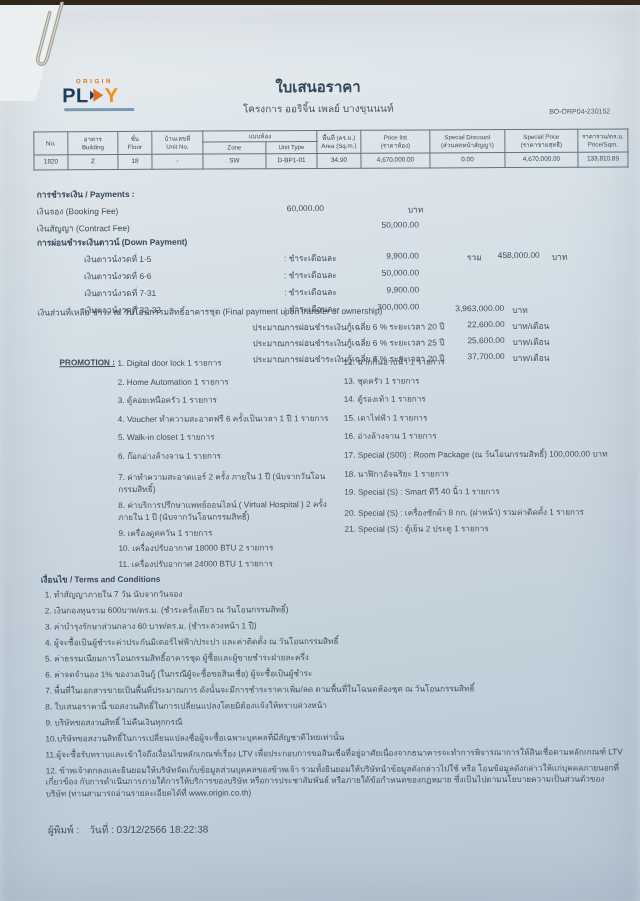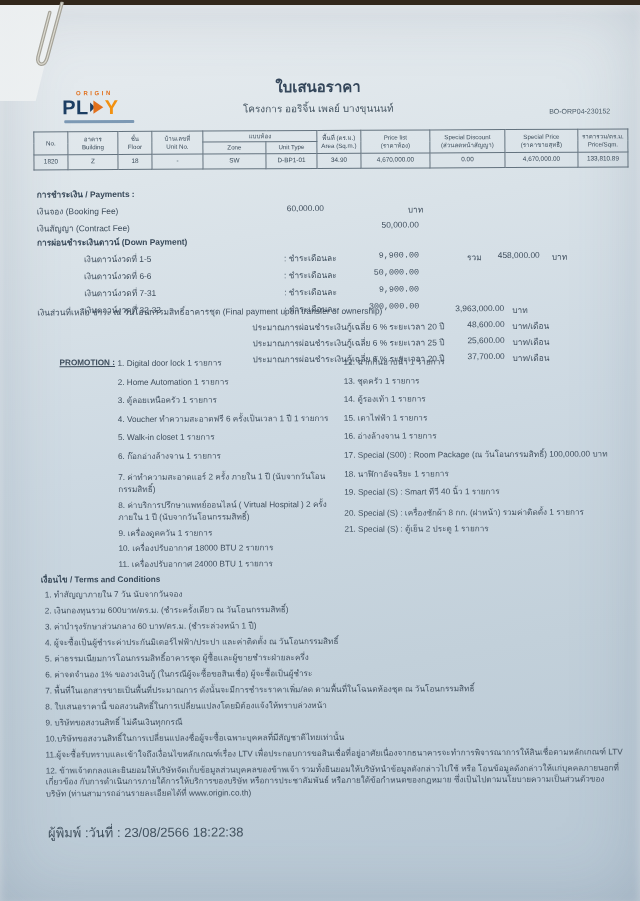--- a/index.html
+++ b/index.html
@@ -17,21 +17,21 @@
   }
   .torn-corner {
     position:absolute; left:0; top:0; width:78px; height:96px;
     background: linear-gradient(104deg, #eef1f2 58%, rgba(238,241,242,0) 59%);
     opacity:.9;
   }
   .paperclip { position:absolute; left:34px; top:-4px; width:36px; height:80px; transform:rotate(6deg); }
   .doc { position:absolute; left:0; top:0; width:640px; height:896px; transform:rotate(-0.3deg); color:#3e4d5c; }
 
   
-  .logo { position:absolute; left:64px; top:84px; }
+  .logo { position:absolute; left:64px; top:72px; }
   .logo-origin { font-size:6px; font-weight:bold; letter-spacing:2.6px; color:#e2711d; padding-left:14px; }
   .logo-play { display:flex; align-items:center; height:22px; }
   .logo-pl { font-size:20px; font-weight:800; color:#1c3e63; letter-spacing:0.5px; }
   .logo-arrow { width:15px; height:16px; margin:0 0.5px; }
   .logo-y { font-size:20px; font-weight:800; color:#f29111; }
   .logo-tagline { margin-top:2px; margin-left:2px; width:70px; height:2.6px; background:#39648f; opacity:.6; border-radius:1px; }
   .title { position:absolute; top:70px; left:0; width:100%; text-align:center; font-size:15px; font-weight:bold; color:#34465a; }
   .subtitle { position:absolute; top:96px; left:0; width:100%; text-align:center; font-size:10px; color:#42525f; }
   .doc-no { position:absolute; top:104px; right:28px; font-size:7px; color:#4a5a67; }
 
@@ -46,21 +46,21 @@
   .sec { position:absolute; left:38px; right:12px; font-size:8.4px; }
   .sec-title { font-weight:bold; color:#384959; height:17px; }
   .row { display:flex; height:17px; }
   .pay-label  { width:250px; }
   .pay-amount { width:132px; text-align:right; }
   .pay-total  { width:82px;  text-align:left; }
   .pay-unit   { margin-left:39px; }
 
   .dp-label { margin-left:47px; width:200px; }
   .dp-per   { width:64px; }
-  .dp-amount{ width:71px; text-align:right;font-family:Liberation Mono, monospace; }
+  .dp-amount{ width:71px; text-align:right; }
   .dp-total-label { margin-left:48px; }
   .dp-total { width:54px; text-align:right; margin-left:4px; }
   .dp-unit  { margin-left:12px; }
 
   .final-row { display:flex; height:16px; }
   .final-label { width:385px; }
   .final-amount{ width:82px; text-align:right; }
   .final-unit  { margin-left:8px; }
   .loan-label { margin-left:215px; width:137px; }
   .loan-term  { width:78px; }
@@ -76,21 +76,21 @@
   .promo li { line-height:12.2px; margin-bottom:6.4px; min-height:12.2px; }
   .promo ul.group-b { margin-top:9px; }
   .promo ul.group-b li { margin-bottom:3.4px; }
 
   
   .terms { position:absolute; top:567px; left:40px; right:18px; font-size:8.2px; }
   .terms .sec-title { height:16px; }
   .terms ul { list-style:none; margin-left:4px; }
   .terms li { line-height:11.4px; margin-bottom:4.6px; }
 
-  .footer { position:absolute; top:816px; left:46px; font-size:13px; display:flex; gap:0; color:#42525f; }
+  .footer { position:absolute; top:816px; left:46px; font-size:10px; display:flex; gap:10px; color:#42525f; }
 </style>
 </head>
 <body>
 
 <div class="paper">
   <div class="torn-corner"></div>
 
   <svg class="paperclip" viewBox="0 0 36 80">
     <path d="M24 1 L15 57 C13.4 67 4.8 66 5.8 57.5 L12.8 12" fill="none" stroke="#a5a399" stroke-width="3.6" stroke-linecap="round"></path>
     <path d="M24 1 L15 57 C13.4 67 4.8 66 5.8 57.5 L12.8 12" fill="none" stroke="#dcdad0" stroke-width="1.2" stroke-linecap="round"></path>
@@ -252,21 +252,21 @@
       <div class="final-row">
         <span class="final-label">เงินส่วนที่เหลือ ชำระ ณ วันโอนกรรมสิทธิ์อาคารชุด (Final payment upon transfer of ownership)</span>
         <span class="final-amount">3,963,000.00</span>
         <span class="final-unit">บาท</span>
       </div>
       <div>
 
           <div class="final-row">
             <span class="loan-label">ประมาณการผ่อนชำระเงินกู้เฉลี่ย  6 %</span>
             <span class="loan-term">ระยะเวลา 20 ปี</span>
-            <span class="loan-amount">48,600.00</span>
+            <span class="loan-amount">22,600.00</span>
             <span class="loan-unit">บาท/เดือน</span>
           </div>
 
           <div class="final-row">
             <span class="loan-label">ประมาณการผ่อนชำระเงินกู้เฉลี่ย  6 %</span>
             <span class="loan-term">ระยะเวลา 25 ปี</span>
             <span class="loan-amount">25,600.00</span>
             <span class="loan-unit">บาท/เดือน</span>
           </div>
 
@@ -334,17 +334,17 @@
           <li>8. ใบเสนอราคานี้ ขอสงวนสิทธิ์ในการเปลี่ยนแปลงโดยมิต้องแจ้งให้ทราบล่วงหน้า</li>
           <li>9. บริษัทขอสงวนสิทธิ์ ไม่คืนเงินทุกกรณี</li>
           <li>10.บริษัทขอสงวนสิทธิ์ในการเปลี่ยนแปลงชื่อผู้จะซื้อเฉพาะบุคคลที่มีสัญชาติไทยเท่านั้น</li>
           <li>11.ผู้จะซื้อรับทราบและเข้าใจถึงเงื่อนไขหลักเกณฑ์เรื่อง LTV เพื่อประกอบการขอสินเชื่อที่อยู่อาศัยเนื่องจากธนาคารจะทำการพิจารณาการให้สินเชื่อตามหลักเกณฑ์ LTV</li>
           <li>12. ข้าพเจ้าตกลงและยินยอมให้บริษัทจัดเก็บข้อมูลส่วนบุคคลของข้าพเจ้า รวมทั้งยินยอมให้บริษัทนำข้อมูลดังกล่าวไปใช้ หรือ โอนข้อมูลดังกล่าวให้แก่บุคคลภายนอกที่เกี่ยวข้อง กับการดำเนินการภายใต้การให้บริการของบริษัท หรือการประชาสัมพันธ์ หรือภายใต้ข้อกำหนดของกฎหมาย ซึ่งเป็นไปตามนโยบายความเป็นส่วนตัวของบริษัท (ท่านสามารถอ่านรายละเอียดได้ที่ www.origin.co.th)</li>
         </ul>
     </div>
 
     <div class="footer">
       <span>ผู้พิมพ์ :</span>
-      <span>วันที่ : 23/08/2566 18:22:38</span>
+      <span>วันที่ : 03/12/2566 18:22:38</span>
     </div>
 
   </div>
 </div>
 
 </body></html>

